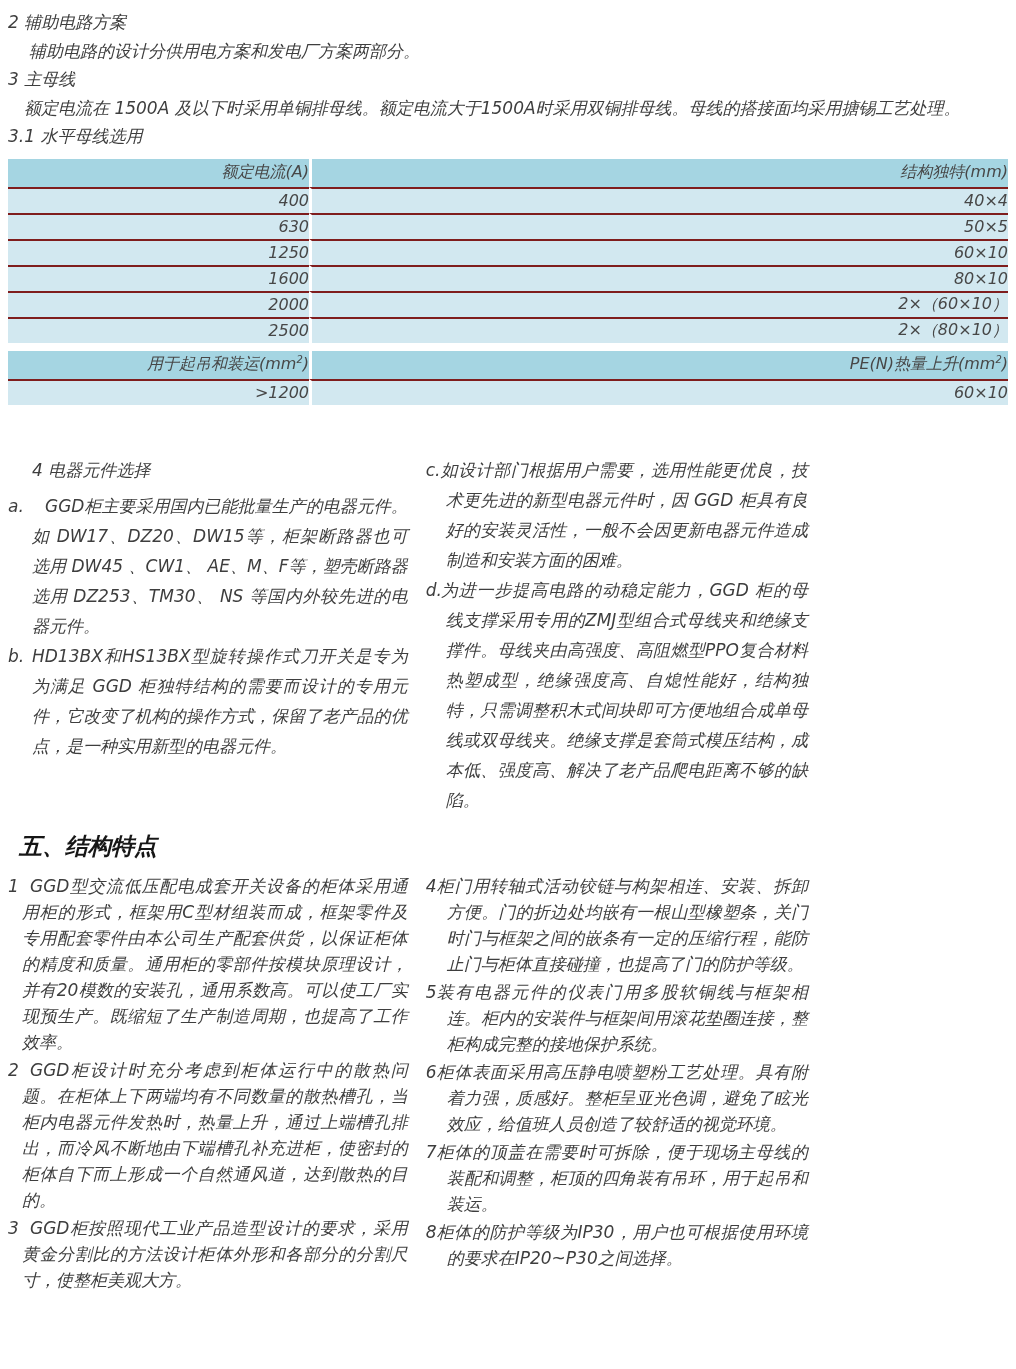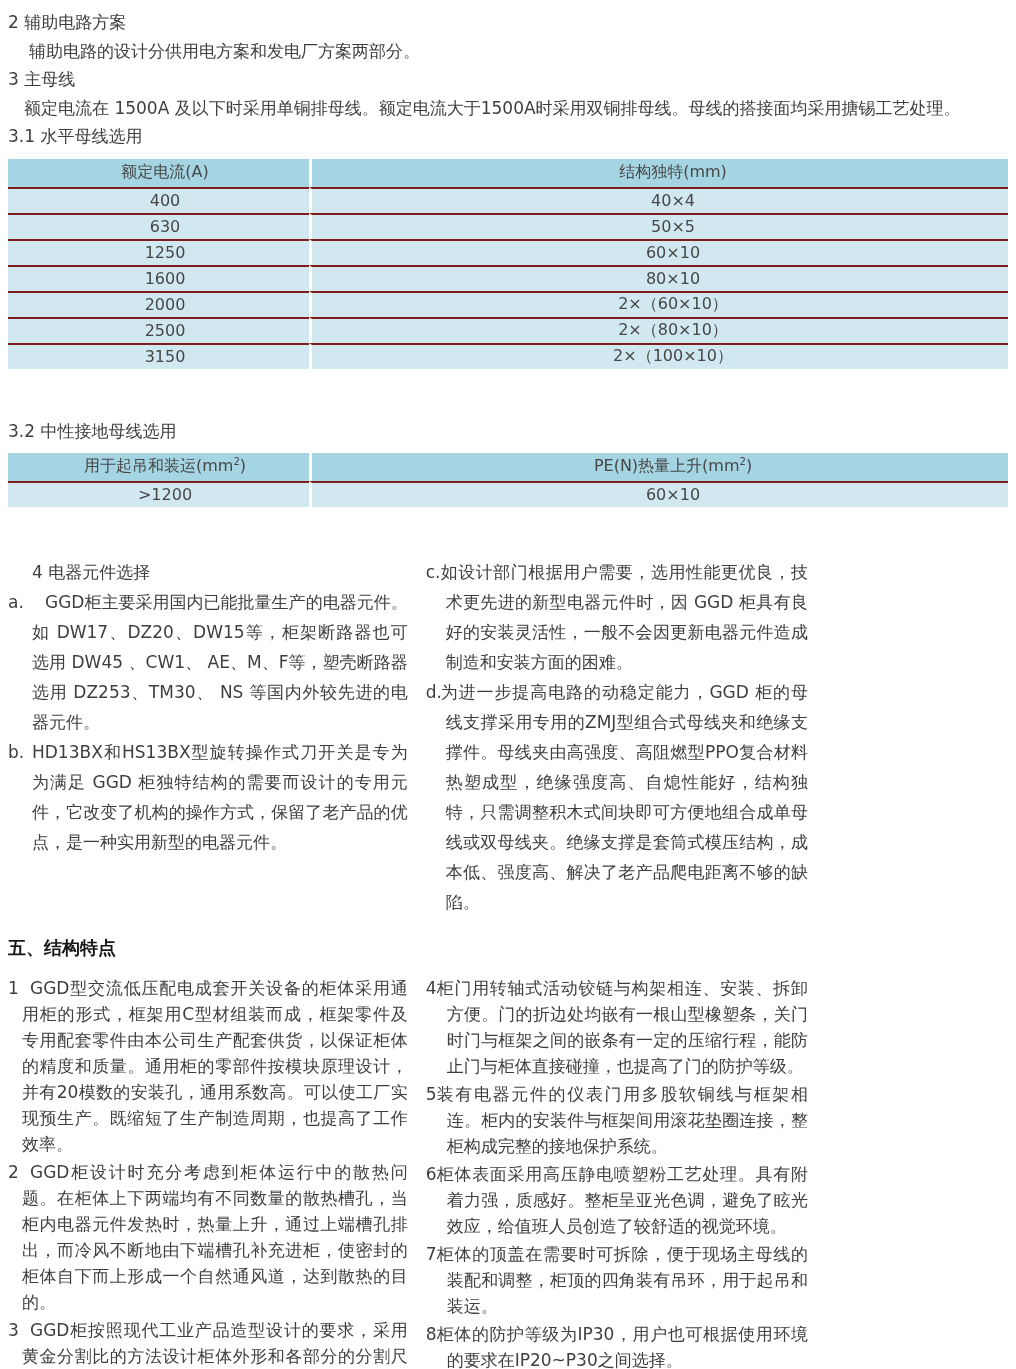--- a/index.html
+++ b/index.html
@@ -3,58 +3,58 @@
 <meta charset="utf-8">
 <style>
   * { margin:0; padding:0; box-sizing:border-box; }
   html, body { background:#ffffff; }
   body {
     width:1016px; height:1369px; overflow:hidden;
     font-family:"DejaVu Sans","Liberation Sans",sans-serif;
     color:var(--body-text, #3e3e3e);
     -webkit-font-smoothing:antialiased;
   }
-  .page { position:relative; width:816px; height:1369px; padding:8px 8px 0 8px; }
+  .page { position:relative; width:816px; height:1369px; padding:8px 8px 0 8px;font-style:italic; }
 
   
   .intro-line { font-size:17px; height:28.5px; line-height:28.5px; white-space:nowrap; }
   .ind-a { padding-left:21px; }
   .ind-b { padding-left:16px; }
 
   
   table { border-collapse:separate; border-spacing:0; width:1000px; table-layout:fixed; }
   .tbl { margin-top:8px; }
   col.c1 { width:301px; }
   th, td {
-    font-size:16px; font-weight:400; text-align:center;
+    font-size:16px; font-weight:400; text-align:right;
     color:#474747; padding:0 0 0 13px; overflow:hidden; white-space:nowrap;
   }
   thead th { background:var(--header-bg, #a5d5e2); height:28px; }
   tbody td { background:var(--row-bg, #d2e8f0); height:26px; border-top:2px solid #7f1d1d; }
   .colB { border-left:3px solid #ffffff; padding-left:26px; }
   sup { font-size:10px; }
 
   .sec32-title { margin-top:48px; font-size:17px; height:28px; line-height:28px; }
 
   
   .two-col { display:flex; align-items:flex-start; }
   .sec4 { margin-top:50px; }
   .col-left { width:505px; }
   .col-right { width:483px; margin-left:18px; }
-  .sec4-heading { font-size:17px; line-height:30px; padding-left:24px; margin-bottom:0; }
+  .sec4-heading { font-size:17px; line-height:30px; padding-left:24px; margin-bottom:6px; }
   .item { position:relative; font-size:17px; text-align:justify; }
   .marker { position:absolute; left:0; top:0; text-indent:0; }
   .sec4 .item { line-height:30px; }
   .sec4 .col-left  .item { padding-left:24px; }
   .sec4 .col-left  .item.first-gap { text-indent:13px; }
   .sec4 .col-right .item { padding-left:20px; text-indent:-5px; }
 
   .sec5-heading {
-    margin-top:16px; font-size:18px; font-weight:700;
-    color:var(--heading-text, #161616); line-height:30px;
+    margin-top:16px; font-size:23px; font-weight:700;
+    color:var(--heading-text, #161616); line-height:30px;margin-left:11px;
   }
   .sec5 { margin-top:12px; }
   .sec5 .item { line-height:26px; }
   .sec5 .item + .item { margin-top:2px; }
   .sec5 .col-left  .item { padding-left:14px; text-indent:8px; }
   .sec5 .col-right .item { padding-left:21px; text-indent:-10px; }
 </style>
 </head>
 <body>
 
@@ -97,28 +97,23 @@
         <td class="colB">80×10</td>
       </tr>
       <tr>
         <td>2000</td>
         <td class="colB">2×（60×10）</td>
       </tr>
       <tr>
         <td>2500</td>
         <td class="colB">2×（80×10）</td>
       </tr>
-      <tr>
-        <td>3150</td>
-        <td class="colB">2×（100×10）</td>
-      </tr>
     </tbody>
   </table>
 
-  <div class="sec32-title">3.2 中性接地母线选用</div>
 
   <table class="tbl">
     <colgroup>
         <col class="c1">
         <col>
       </colgroup>
     <thead>
       <tr>
         <th><span>用于起吊和装运(mm</span><sup>2</sup><span>)</span></th>
         <th class="colB"><span>PE(N)热量上升(mm</span><sup>2</sup><span>)</span></th>

